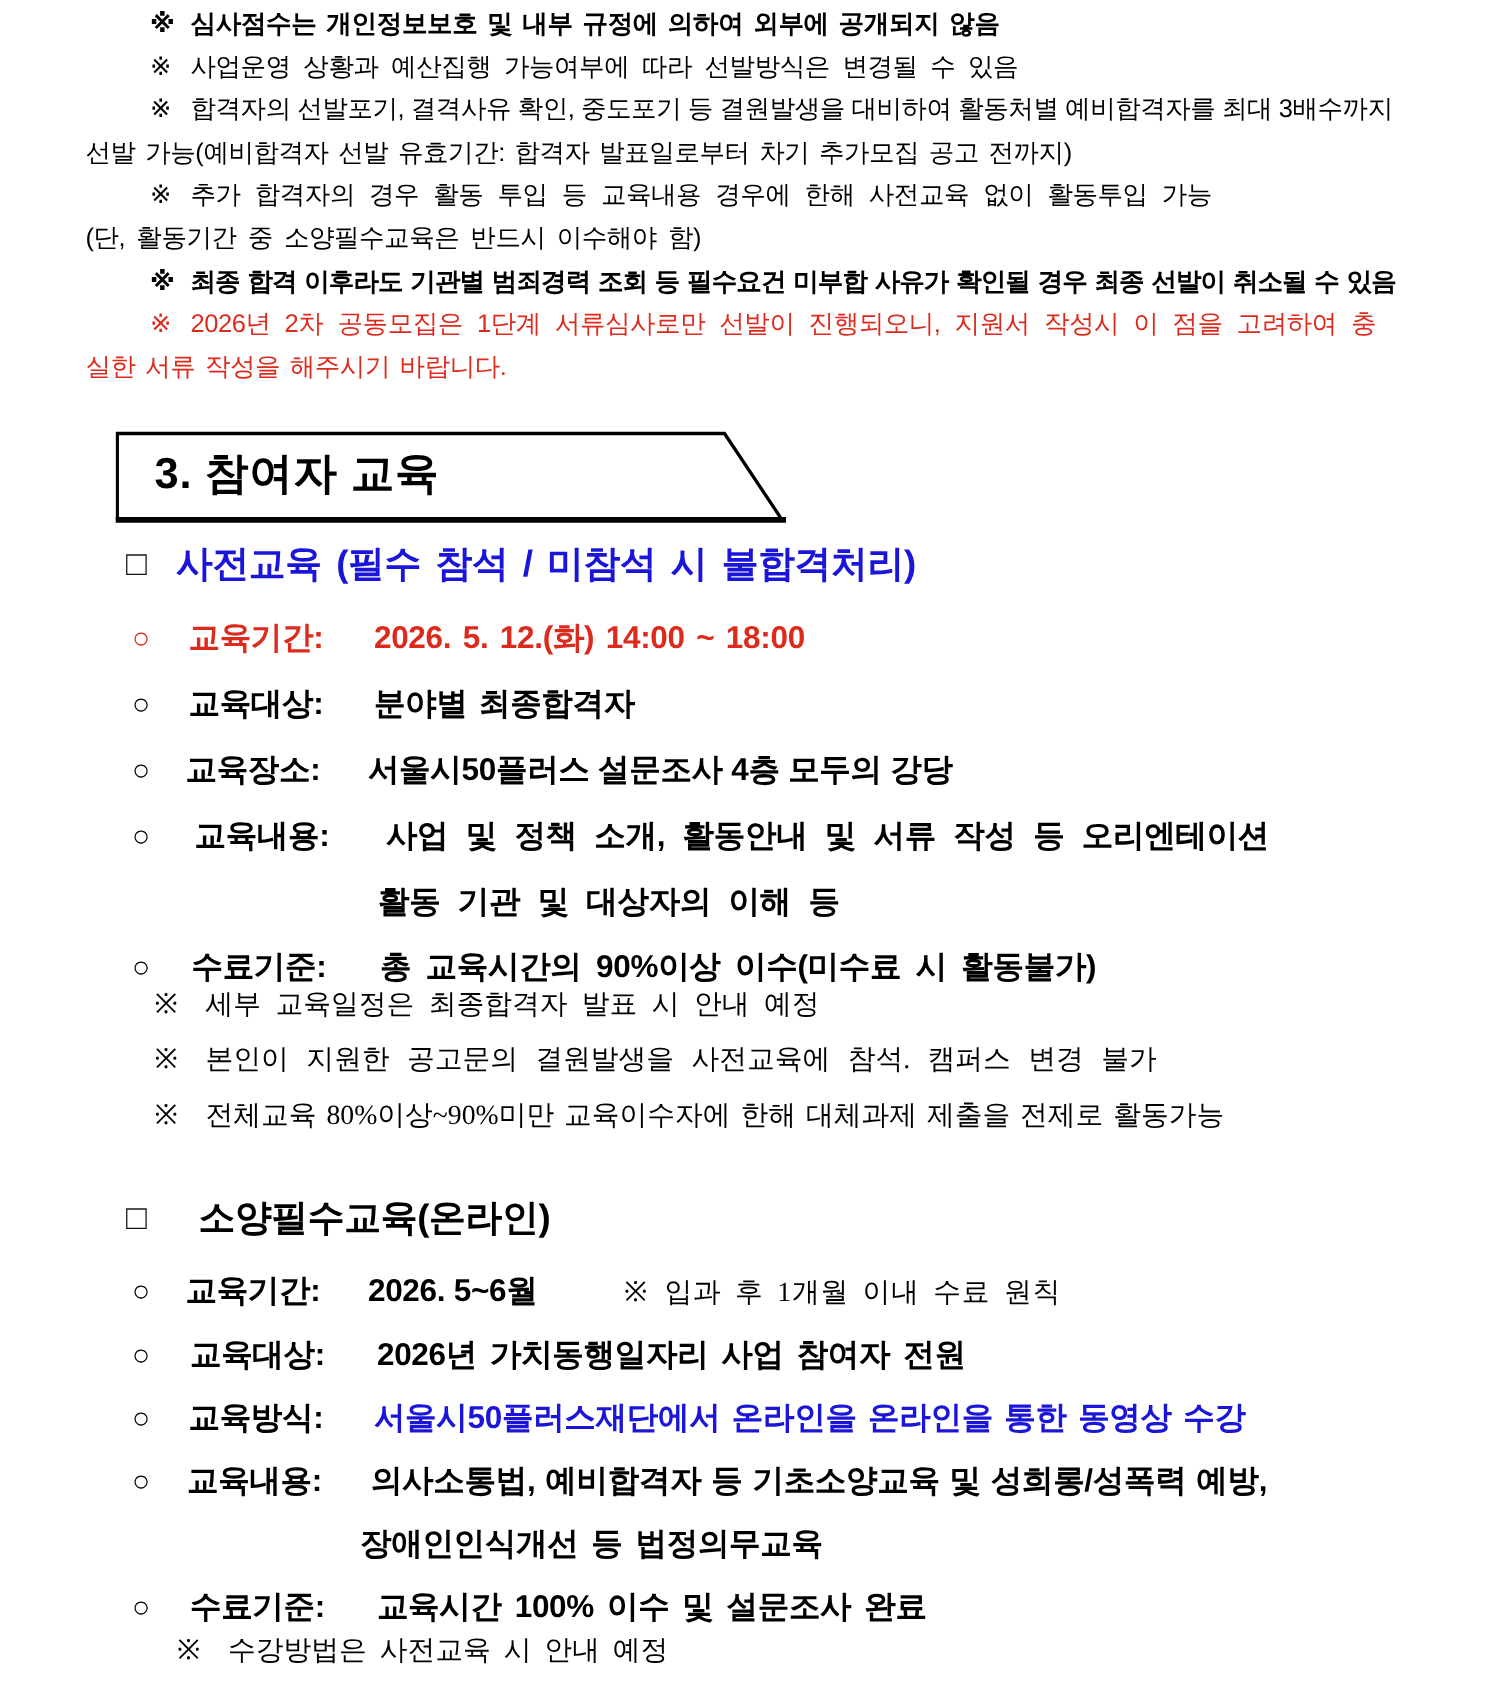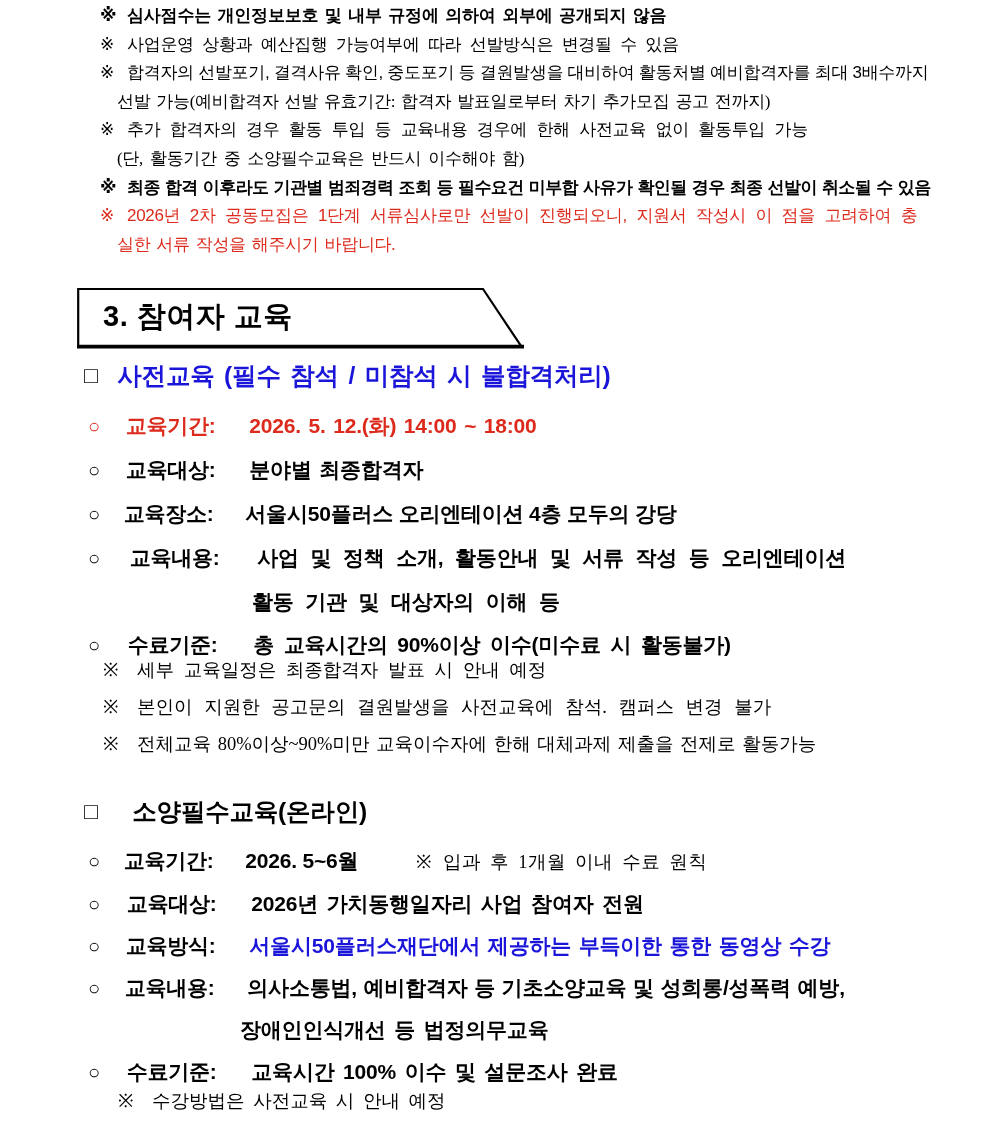--- a/index.html
+++ b/index.html
@@ -16,21 +16,21 @@
   .page{position:absolute;inset:0;background:#ffffff;}
 
   
   .top-notes{
     position:absolute;top:2px;left:0;width:992px;
     font-size:17px;line-height:28.6px;letter-spacing:-0.3px;
     white-space:nowrap;
   }
   .tn{display:flex;padding-left:100px;}
   .tn .m{flex:0 0 27px;}
-  .tn.cont{padding-left:117px;font-family:Liberation Serif, serif;}
+  .tn.cont{padding-left:57px;}
   .tn.semibold{font-weight:600;letter-spacing:-0.2px;}
   .tn.bold{font-weight:700;letter-spacing:-0.6px;}
   .tn.red{color:var(--red);}
   .ws1{word-spacing:1px;} .ws2{word-spacing:2px;} .ws3{word-spacing:3px;}
   .ws4{word-spacing:4px;} .ws5{word-spacing:5px;} .ws6{word-spacing:6px;}
   .ws7{word-spacing:7px;}
 
   
   .banner{position:absolute;top:287px;left:77px;width:452px;height:63px;}
   .banner svg{position:absolute;left:0;top:0;}
@@ -153,21 +153,21 @@
       <span class="value">2026. 5. 12.(화) 14:00 ~ 18:00</span>
     </div>
     <div class="item ws2">
       <span class="bullet">○</span>
       <span class="label">교육대상:</span>
       <span class="value">분야별 최종합격자</span>
     </div>
     <div class="item">
       <span class="bullet">○</span>
       <span class="label">교육장소:</span>
-      <span class="value">서울시50플러스 오리엔테이션 4층 모두의 강당</span>
+      <span class="value">서울시50플러스 설문조사 4층 모두의 강당</span>
     </div>
     <div class="item ws6">
       <span class="bullet">○</span>
       <span class="label">교육내용:</span>
       <span class="value">사업 및 정책 소개, 활동안내 및 서류 작성 등 오리엔테이션</span>
     </div>
     <div class="item cont ws6">
       <span>활동 기관 및 대상자의 이해 등</span>
     </div>
     <div class="item ws4">
@@ -205,21 +205,21 @@
       <span class="inline-note"><span class="m">※</span><span>입과 후 1개월 이내 수료 원칙</span></span>
     </div>
     <div class="item ws3">
       <span class="bullet">○</span>
       <span class="label">교육대상:</span>
       <span class="value">2026년 가치동행일자리 사업 참여자 전원</span>
     </div>
     <div class="item ws2">
       <span class="bullet">○</span>
       <span class="label">교육방식:</span>
-      <span class="value blue-text">서울시50플러스재단에서 제공하는 부득이한 통한 동영상 수강</span>
+      <span class="value blue-text">서울시50플러스재단에서 온라인을 온라인을 통한 동영상 수강</span>
     </div>
     <div class="item ws1">
       <span class="bullet">○</span>
       <span class="label">교육내용:</span>
       <span class="value">의사소통법, 예비합격자 등 기초소양교육 및 성희롱/성폭력 예방,</span>
     </div>
     <div class="item cont ws3">
       <span>장애인인식개선 등 법정의무교육</span>
     </div>
     <div class="item ws3">

